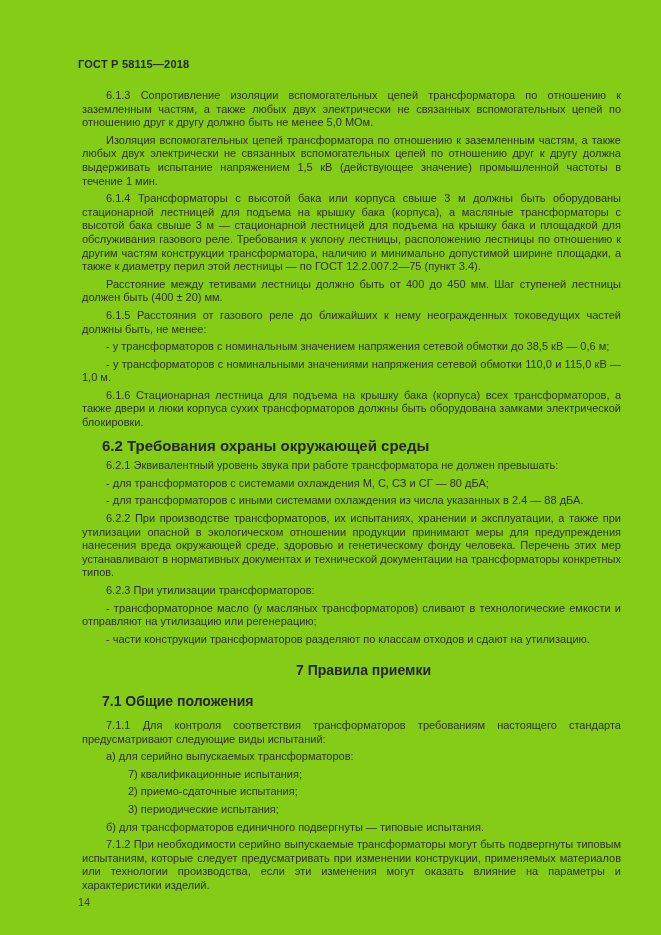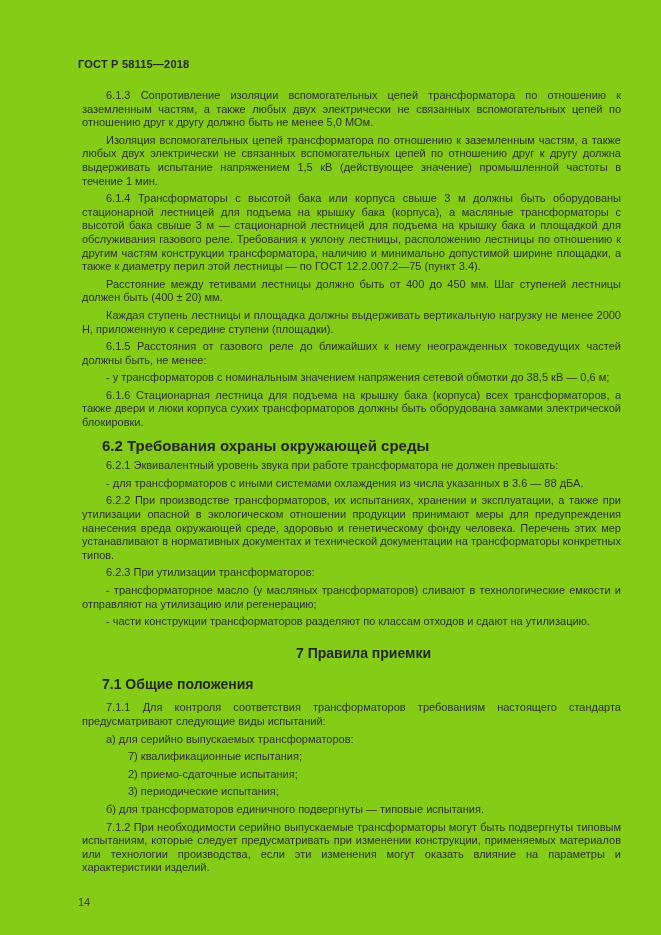--- a/index.html
+++ b/index.html
@@ -76,29 +76,30 @@
 <body>
 
 <div class="page">
   <div class="content">
     <div class="running-header">ГОСТ Р 58115—2018</div>
 
     <p class="para">6.1.3 Сопротивление изоляции вспомогательных цепей трансформатора по отношению к заземленным частям, а также любых двух электрически не связанных вспомогательных цепей по отношению друг к другу должно быть не менее 5,0 МОм.</p>
     <p class="para">Изоляция вспомогательных цепей трансформатора по отношению к заземленным частям, а также любых двух электрически не связанных вспомогательных цепей по отношению друг к другу должна выдерживать испытание напряжением 1,5 кВ (действующее значение) промышленной частоты в течение 1 мин.</p>
     <p class="para">6.1.4 Трансформаторы с высотой бака или корпуса свыше 3 м должны быть оборудованы стационарной лестницей для подъема на крышку бака (корпуса), а масляные трансформаторы с высотой бака свыше 3 м — стационарной лестницей для подъема на крышку бака и площадкой для обслуживания газового реле. Требования к уклону лестницы, расположению лестницы по отношению к другим частям конструкции трансформатора, наличию и минимально допустимой ширине площадки, а также к диаметру перил этой лестницы — по ГОСТ 12.2.007.2—75 (пункт 3.4).</p>
     <p class="para">Расстояние между тетивами лестницы должно быть от 400 до 450 мм. Шаг ступеней лестницы должен быть (400 ± 20) мм.</p>
-    <p class="para">Каждая ступень лестницы и площадка должны выдерживать вертикальную нагрузку не менее 2000 Н, приложенную к середине ступени (площадки).</p>
     <p class="para">6.1.5 Расстояния от газового реле до ближайших к нему неогражденных токоведущих частей должны быть, не менее:</p>
     <p class="para">- у трансформаторов с номинальным значением напряжения сетевой обмотки до 38,5 кВ — 0,6 м;</p>
+    <p class="para">- у трансформаторов с номинальными значениями напряжения сетевой обмотки 110,0 и 115,0 кВ — 1,0 м.</p>
     <p class="para">6.1.6 Стационарная лестница для подъема на крышку бака (корпуса) всех трансформаторов, а также двери и люки корпуса сухих трансформаторов должны быть оборудована замками электрической блокировки.</p>
 
     <h3 class="h-sub">6.2 Требования охраны окружающей среды</h3>
 
     <p class="para">6.2.1 Эквивалентный уровень звука при работе трансформатора не должен превышать:</p>
-    <p class="para">- для трансформаторов с иными системами охлаждения из числа указанных в 3.6 — 88 дБА.</p>
+    <p class="para">- для трансформаторов с системами охлаждения М, С, СЗ и СГ — 80 дБА;</p>
+    <p class="para">- для трансформаторов с иными системами охлаждения из числа указанных в 2.4 — 88 дБА.</p>
     <p class="para">6.2.2 При производстве трансформаторов, их испытаниях, хранении и эксплуатации, а также при утилизации опасной в экологическом отношении продукции принимают меры для предупреждения нанесения вреда окружающей среде, здоровью и генетическому фонду человека. Перечень этих мер устанавливают в нормативных документах и технической документации на трансформаторы конкретных типов.</p>
     <p class="para">6.2.3 При утилизации трансформаторов:</p>
     <p class="para">- трансформаторное масло (у масляных трансформаторов) сливают в технологические емкости и отправляют на утилизацию или регенерацию;</p>
     <p class="para">- части конструкции трансформаторов разделяют по классам отходов и сдают на утилизацию.</p>
 
     <h2 class="h-main">7 Правила приемки</h2>
     <h3 class="h-sub2">7.1 Общие положения</h3>
 
     <p class="para">7.1.1 Для контроля соответствия трансформаторов требованиям настоящего стандарта предусматривают следующие виды испытаний:</p>
     <p class="para">а) для серийно выпускаемых трансформаторов:</p>

